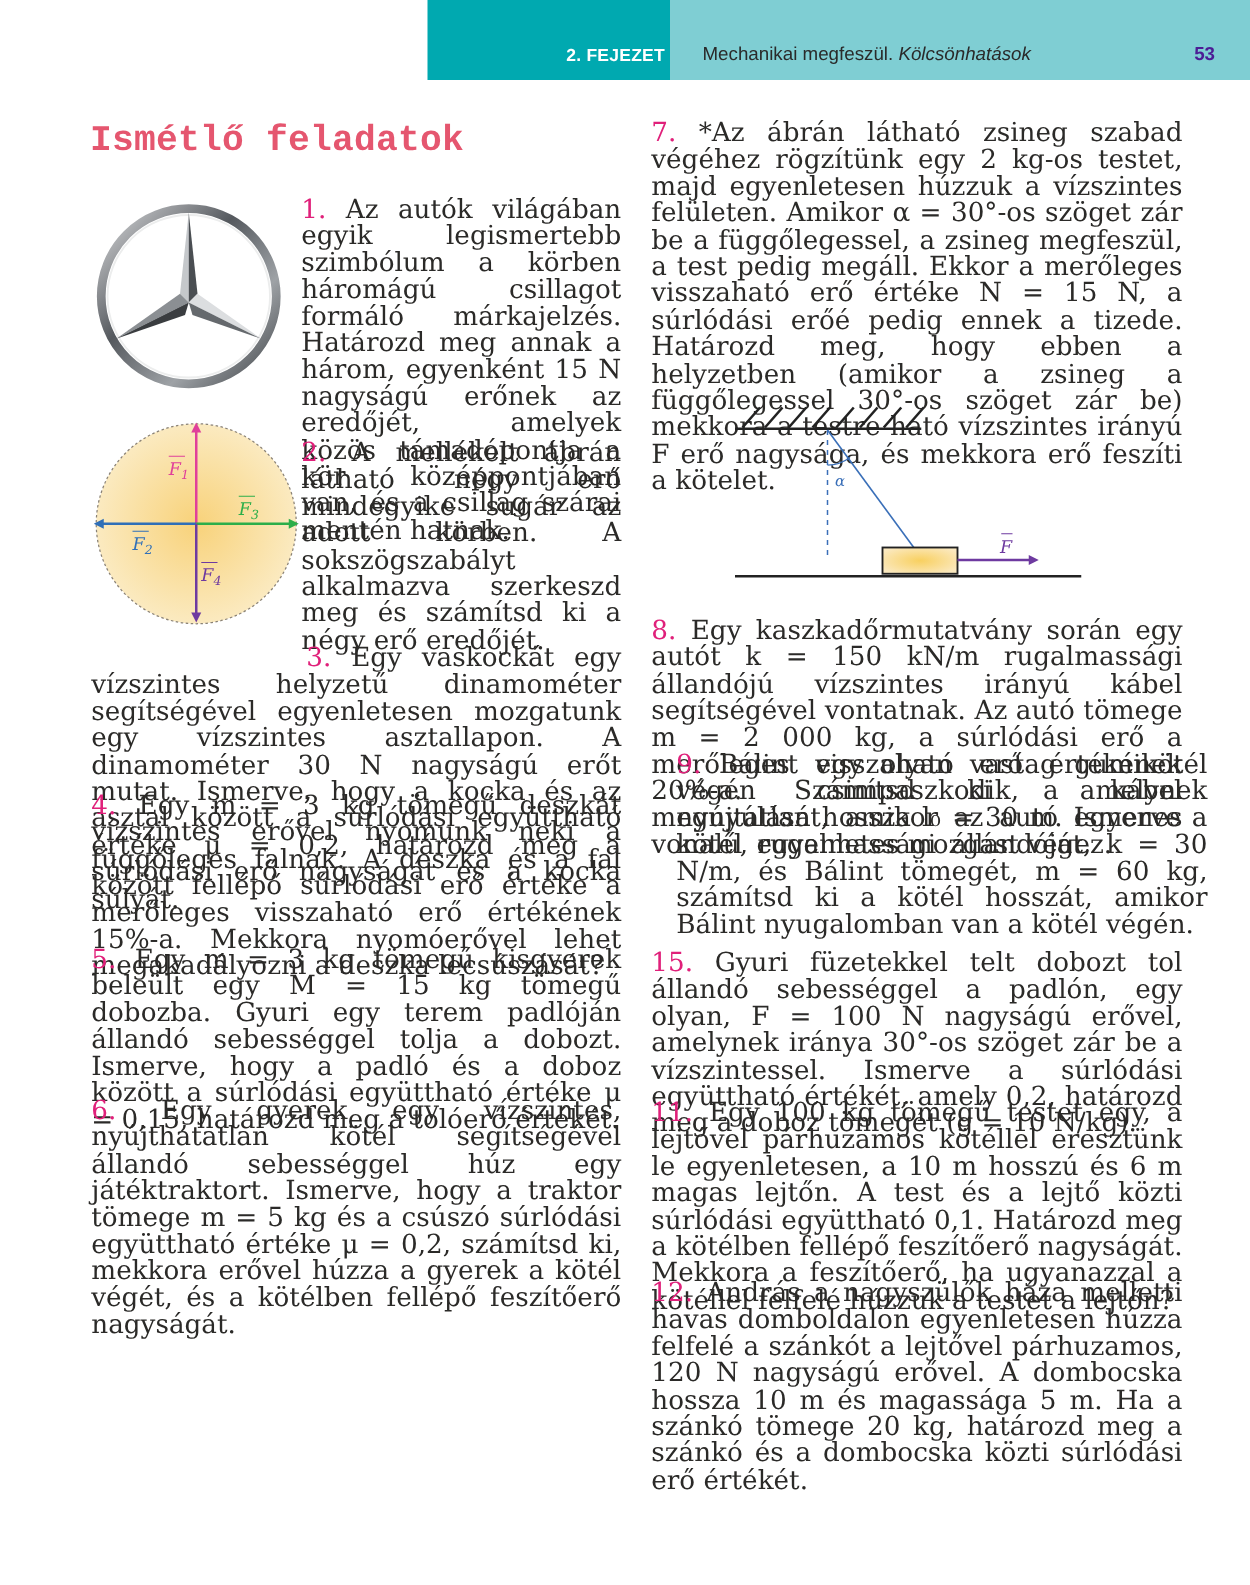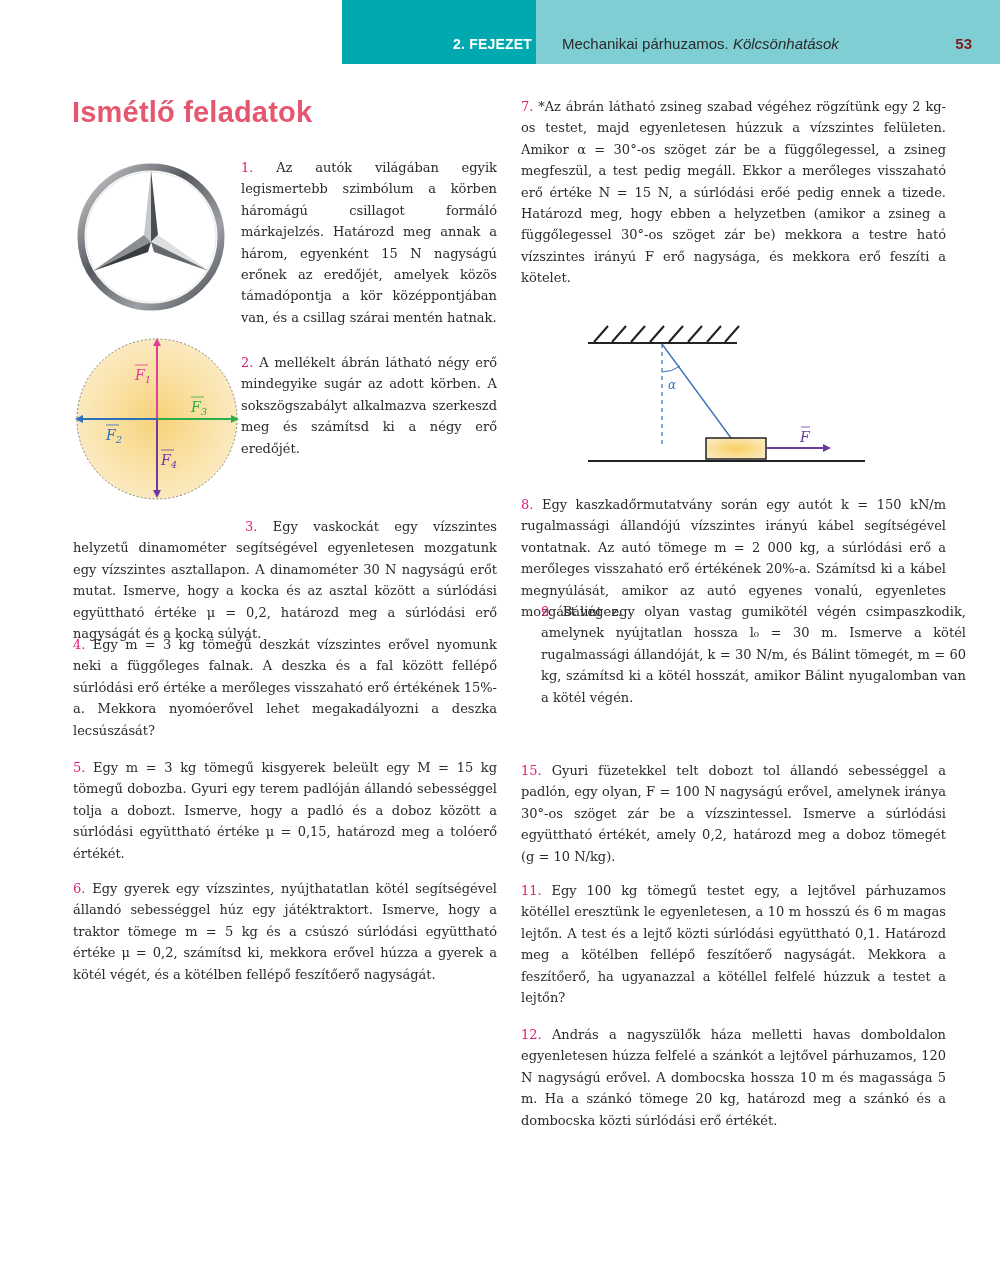--- a/index.html
+++ b/index.html
@@ -5,41 +5,41 @@
   html, body { margin: 0; padding: 0; background: #ffffff; }
   body { width: 1000px; height: 1268px; position: relative; overflow: hidden;
          font-family: "DejaVu Serif", "Liberation Serif", serif; color: #2b2a28; }
   .hdr-dark { position: absolute; left: 342px; top: 0; width: 206px; height: 64px; background: #00a9b0; }
   .hdr-light { position: absolute; left: 536px; top: 0; width: 464px; height: 64px; background: #7fced3; }
   .hdr-chapter { position: absolute; right: 16px; top: 36px; color: #ffffff; font-family: "Liberation Sans", sans-serif;
                  font-weight: bold; font-size: 14px; letter-spacing: 0.2px; }
   .hdr-title { position: absolute; left: 26px; top: 35px; color: #2a2a2a; font-family: "Liberation Sans", sans-serif;
                font-size: 15px; }
   .hdr-title i { font-style: italic; margin-top: 21px; }
-  .hdr-page { position: absolute; right: 28px; top: 35px; color: #7f1d1d; font-family: "Liberation Sans", sans-serif;
+  .hdr-page { position: absolute; right: 28px; top: 35px; color: #4c1d95; font-family: "Liberation Sans", sans-serif;
               font-weight: bold; font-size: 15px; text-align: right; }
   h1.section-title { position: absolute; left: 72px; top: 96px; margin: 0; color: #e5566f;
-                     font-family: Liberation Sans, sans-serif; font-weight: bold; font-size: 29px; letter-spacing: 0.2px; }
-  .para { position: absolute; font-size: 13px; line-height: 21.4px; text-align: justify; margin: 0; }
+                     font-family: Liberation Mono, monospace; font-weight: bold; font-size: 29px; letter-spacing: 0.2px; }
+  .para { position: absolute; font-size: 21px; line-height: 21.4px; text-align: justify; margin: 0; }
   .num { color: #e0207a; font-weight: normal; }
   .col-l { left: 73px; width: 424px; }
   .col-r { left: 521px; width: 425px; }
   .narrow { left: 241px; width: 256px; }
   .logo { position: absolute; left: 74px; top: 160px; width: 154px; height: 154px; }
   .forces { position: absolute; left: 72px; top: 337px; width: 170px; height: 164px; }
   .figure7 { position: absolute; left: 580px; top: 320px; width: 300px; height: 150px; }
 </style>
 </head>
 <body>
 
 <div class="hdr-dark">
   <span class="hdr-chapter">2. FEJEZET</span>
 </div>
 <div class="hdr-light">
-  <span class="hdr-title"><span>Mechanikai párhuzamos. </span><i>Kölcsönhatások</i></span>
+  <span class="hdr-title"><span>Mechanikai megfeszül. </span><i>Kölcsönhatások</i></span>
   <span class="hdr-page">53</span>
 </div>
 
 <h1 class="section-title">Ismétlő feladatok</h1>
 
 <svg class="logo" viewBox="0 0 154 154">
   <defs>
     <linearGradient id="ring" x1="0" y1="0" x2="1" y2="1">
       <stop offset="0" stop-color="#d9dadc"></stop>
         <stop offset="0.4" stop-color="#55595e"></stop>

